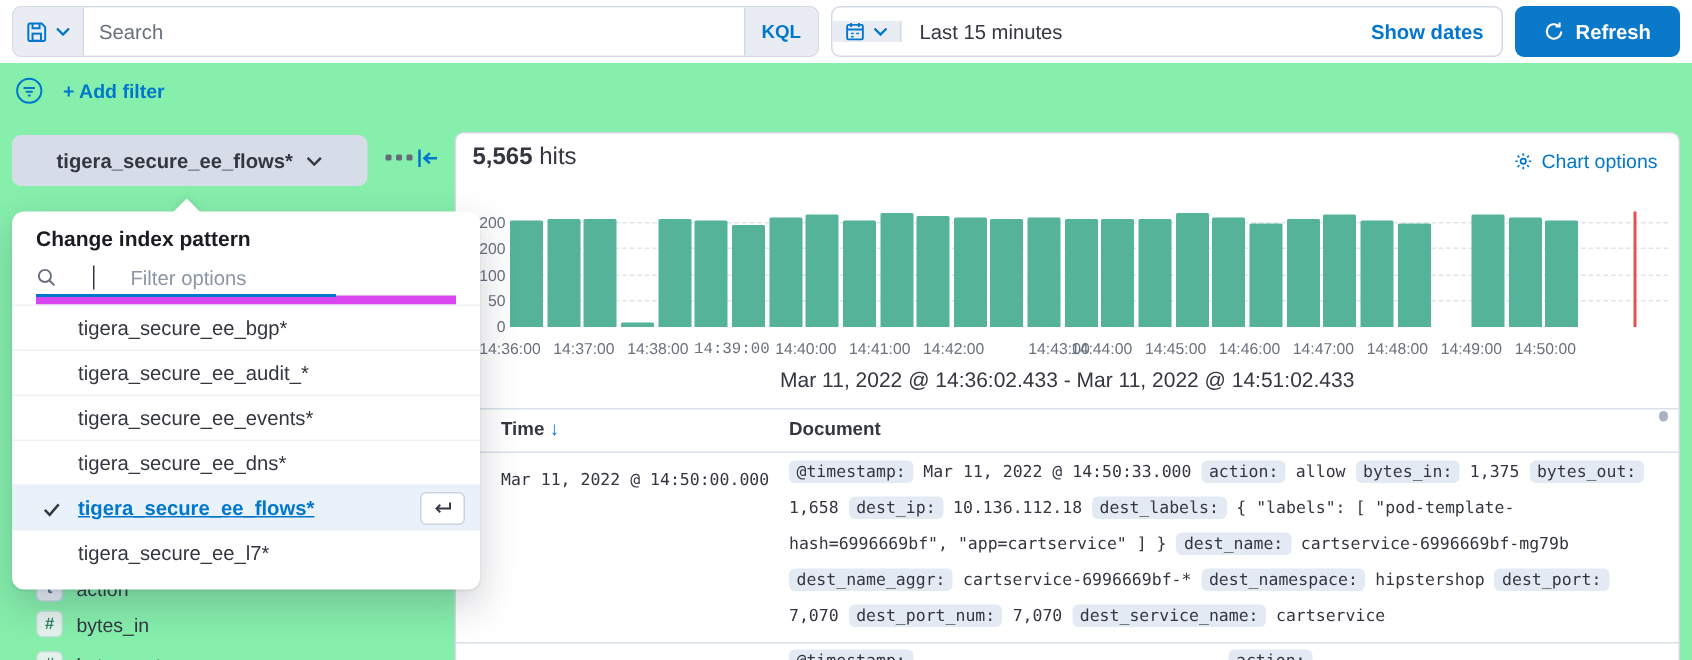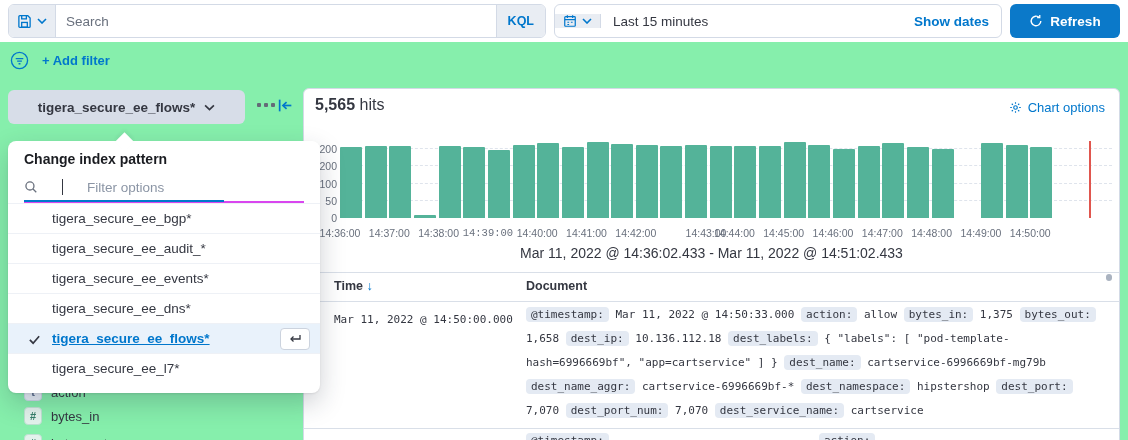--- a/index.html
+++ b/index.html
@@ -89,21 +89,21 @@
 
   
   .popover { position:absolute; left:8px; top:63px; width:312px; height:252px;
     background:#fff; border-radius:8px; z-index:20;
     box-shadow:0 1px 2px rgba(0,0,0,0.08), 0 10px 26px rgba(30,40,60,0.22); }
   .pop-arrow { position:absolute; top:-6px; left:110px; width:13px; height:13px;
     background:#fff; transform:rotate(45deg);
     box-shadow:-2px -2px 4px rgba(30,40,60,0.06); }
   .pop-title { padding:10px 16px 6px; font-size:14px; font-weight:bold; color:#1a1c21; }
   .pop-input { margin:0 16px; height:30px; position:relative; display:flex;
-    align-items:center; gap:24px; border-bottom:2px solid #d946ef; cursor:text; }
+    align-items:center; gap:24px; border-bottom:6px solid #d946ef; cursor:text; }
   .caret { width:1px; height:16px; background:#343741; }
   .pop-ph { color:#8b95a5; font-size:13.5px; }
   .focus-line { position:absolute; bottom:-1px; left:0; width:200px; height:2px;
     background:#0077cc; }
   .pop-item { height:30px; display:flex; align-items:center;
     padding:0 10px 0 44px; font-size:13.5px; color:#343741; position:relative;
     border-top:1px solid #eef1f6; cursor:pointer; }
   .pop-item.selected { background:#e9f2fb; color:#0077cc;
     text-decoration:underline; font-weight:600; }
   .pop-item.selected .check { position:absolute; left:20px; top:9px; }

